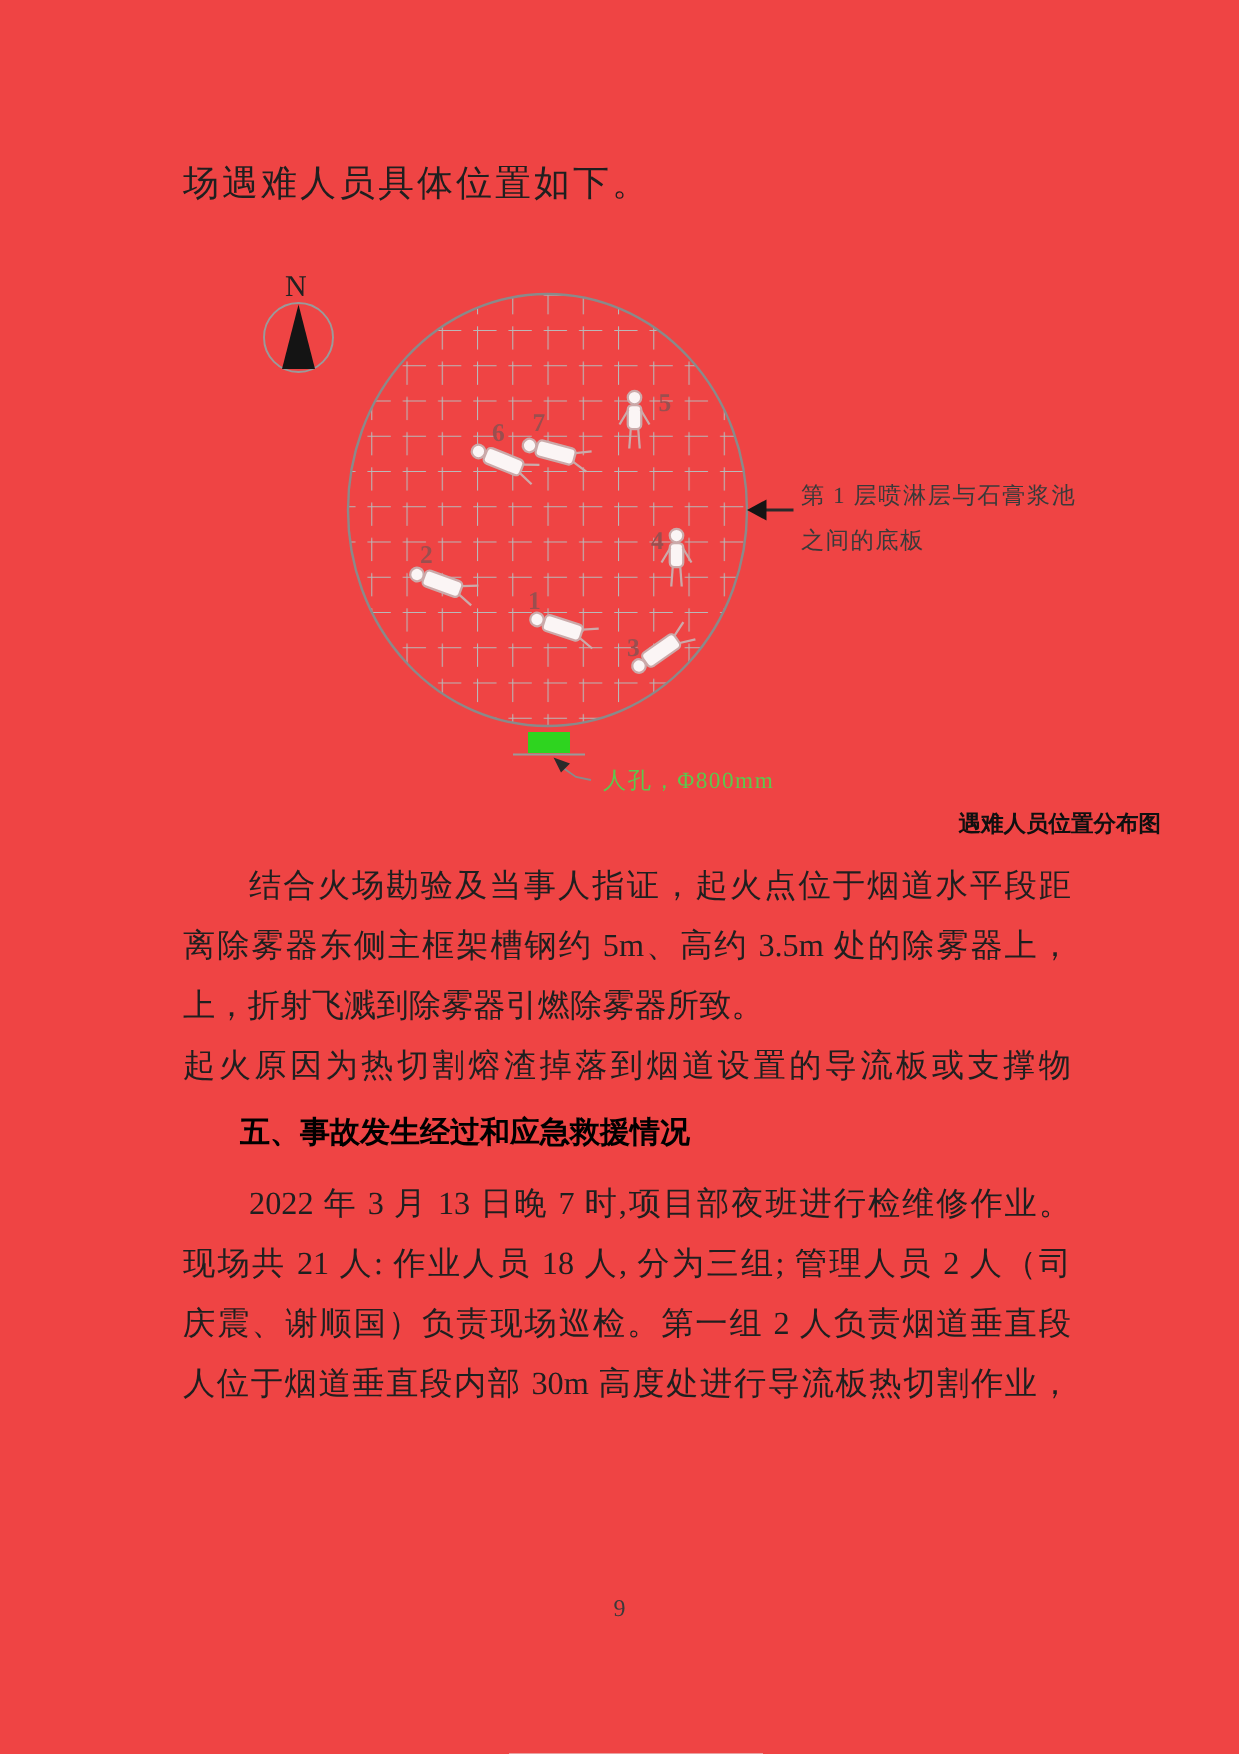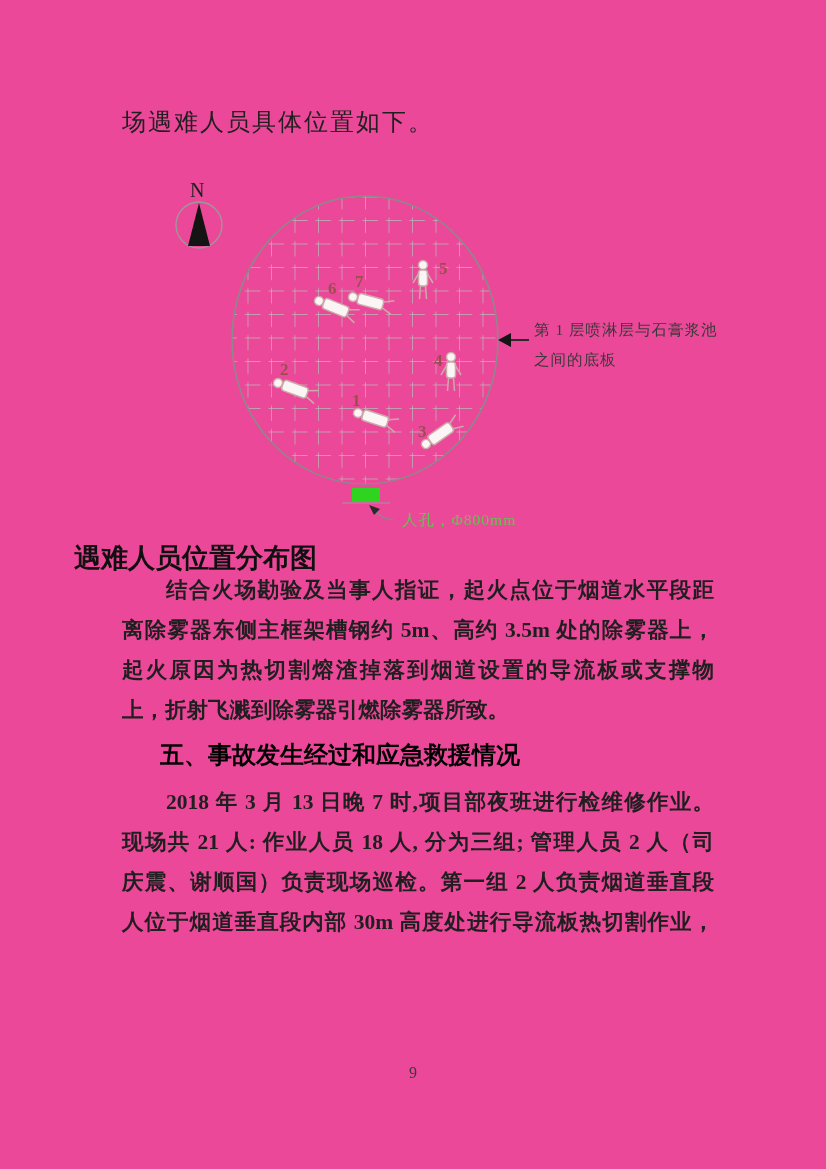--- a/index.html
+++ b/index.html
@@ -1,38 +1,38 @@
 <!DOCTYPE html>
 <html><head>
 <meta charset="utf-8">
 <style>
   html,body { margin:0; padding:0; background:#e8e8e8; }
   .page {
     position:relative; width:826px; height:1169px; margin:0 auto;
-    background:#ec4899; overflow:hidden;
+    background:#ef4444; overflow:hidden;
     font-family:"Liberation Serif", serif; color:#1f1f1f;
   }
   .intro {
     position:absolute; left:122px; top:106px; width:600px;
     font-size:24px; letter-spacing:2px;
   }
   .diagram { position:absolute; left:130px; top:173px; width:660px; height:368px; }
   .caption {
     position:absolute; left:0; top:540px; width:774px; box-sizing:border-box;
-    padding-left:74px; text-align:left;
+    padding-left:74px; text-align:right;
     font-family:"Liberation Sans", sans-serif; font-weight:bold;
-    font-size:27px; color:#101010;
+    font-size:15px; color:#101010;
   }
   .bodytext { position:absolute; left:122px; top:570px; width:592px; font-size:21.5px; }
-  .bline { height:40px; line-height:40px; text-align:justify; text-align-last:justify;font-weight:bold; }
+  .bline { height:40px; line-height:40px; text-align:justify; text-align-last:justify; }
   .bline.noj { text-align-last:left; }
   .ind { text-indent:44px; }
   .heading {
     height:46px; line-height:50px; padding-left:38px;
-    font-family:"Liberation Sans", sans-serif; font-weight:bold; font-size:24px;
+    font-family:"Liberation Sans", sans-serif; font-weight:bold; font-size:20px;
     text-align:left; text-align-last:left; color:#000;
   }
   .subheading {
     height:45px; line-height:47px; padding-left:44px;
     font-weight:bold; font-size:23px; text-align:left; text-align-last:left; color:#000;
   }
   .gap { margin-top:6px; }
   .pagenum {
     position:absolute; left:0; top:1064px; width:826px; text-align:center;
     font-size:16px; color:#3a3a3a; font-family:"Liberation Serif", serif;
@@ -125,26 +125,26 @@
         <text class="manholetext" x="272" y="352">人孔，Φ800mm</text>
       </g>
     </svg>
   </div>
 
   <div class="caption">遇难人员位置分布图</div>
 
   <div class="bodytext">
     <div class="bline ind">结合火场勘验及当事人指证，起火点位于烟道水平段距</div>
     <div class="bline">离除雾器东侧主框架槽钢约 5m、高约 3.5m 处的除雾器上，</div>
+    <div class="bline noj">上，折射飞溅到除雾器引燃除雾器所致。</div>
     <div class="bline">起火原因为热切割熔渣掉落到烟道设置的导流板或支撑物</div>
-    <div class="bline noj">上，折射飞溅到除雾器引燃除雾器所致。</div>
 
     <div class="heading">五、事故发生经过和应急救援情况</div>
 
-    <div class="bline ind gap">2018 年 3 月 13 日晚 7 时,项目部夜班进行检维修作业。</div>
+    <div class="bline ind gap">2022 年 3 月 13 日晚 7 时,项目部夜班进行检维修作业。</div>
     <div class="bline">现场共 21 人: 作业人员 18 人, 分为三组; 管理人员 2 人（司</div>
     <div class="bline">庆震、谢顺国）负责现场巡检。第一组 2 人负责烟道垂直段</div>
     <div class="bline">人位于烟道垂直段内部 30m 高度处进行导流板热切割作业，</div>
   </div>
 
   <div class="pagenum">9</div>
 
 </div>
 
 </body></html>

